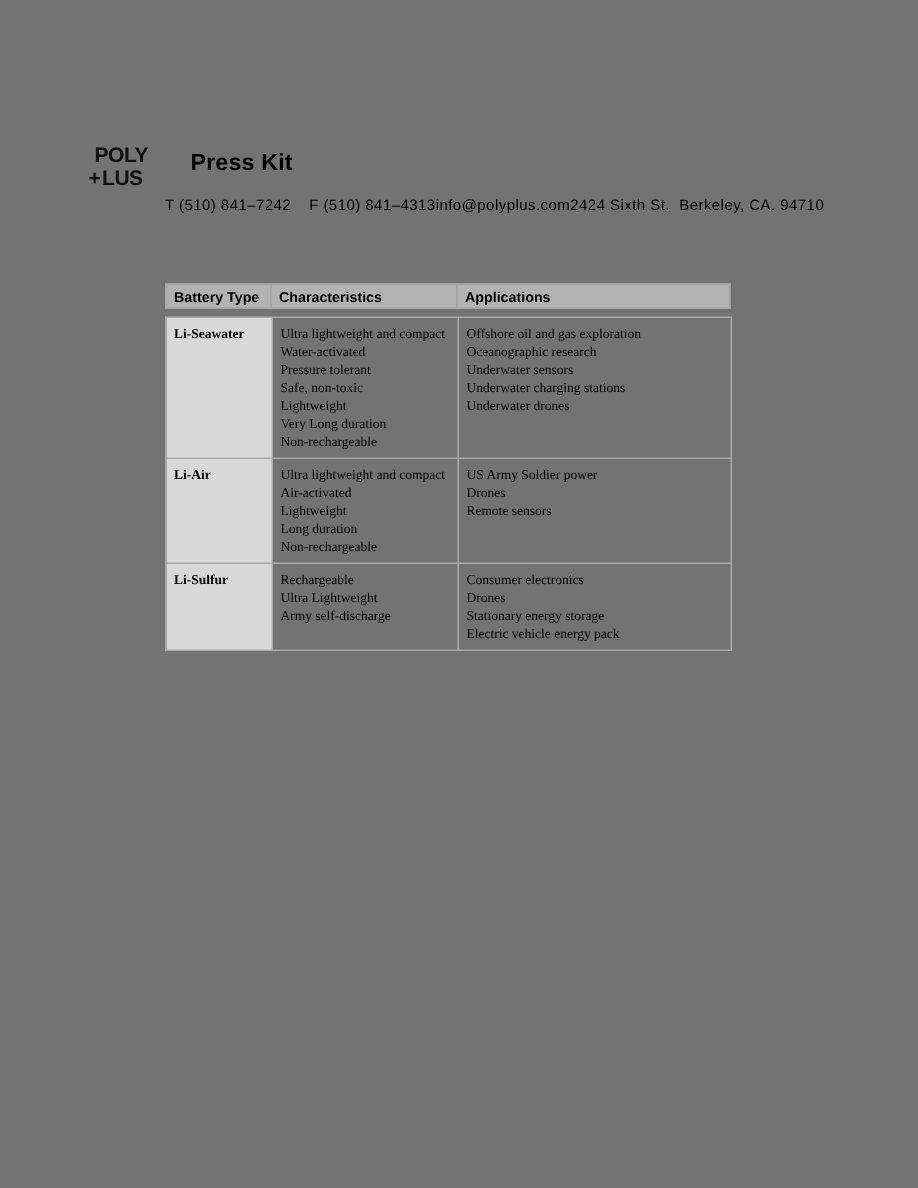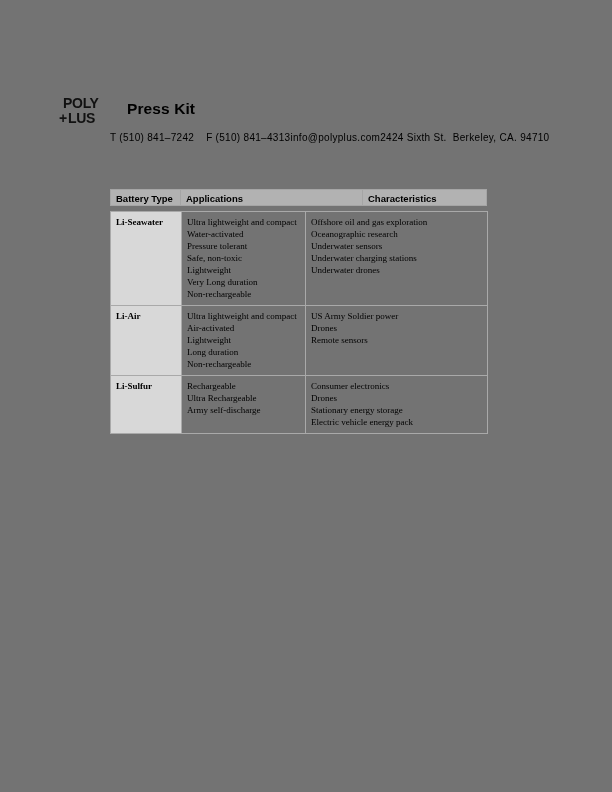--- a/index.html
+++ b/index.html
@@ -119,22 +119,22 @@
   <div class="contact-line">
     <span class="seg-t">T (510) 841–7242</span>
     <span class="seg-f">F (510) 841–4313</span>
     <span class="seg-email">info@polyplus.com</span>
     <span class="seg-addr">2424 Sixth St.  Berkeley, CA. 94710</span>
   </div>
 
   <div class="table-wrap">
     <div class="thead">
       <div class="th w-type">Battery Type</div>
+      <div class="th w-char">Characteristics</div>
       <div class="th w-apps">Applications</div>
-      <div class="th w-char">Characteristics</div>
     </div>
     <table class="body">
       <colgroup>
           <col style="width:71px">
           <col style="width:124px">
           <col style="width:182px">
         </colgroup>
       <tbody>
           <tr>
             <td class="col-type">Li-Seawater</td>
@@ -167,21 +167,21 @@
             <td>
               <div class="line">US Army Soldier power</div>
               <div class="line">Drones</div>
               <div class="line">Remote sensors</div>
             </td>
           </tr>
           <tr>
             <td class="col-type">Li-Sulfur</td>
             <td>
               <div class="line">Rechargeable</div>
-              <div class="line">Ultra Rechargeable</div>
+              <div class="line">Ultra Lightweight</div>
               <div class="line">Army self-discharge</div>
             </td>
             <td>
               <div class="line">Consumer electronics</div>
               <div class="line">Drones</div>
               <div class="line">Stationary energy storage</div>
               <div class="line">Electric vehicle energy pack</div>
             </td>
           </tr>
         </tbody>

